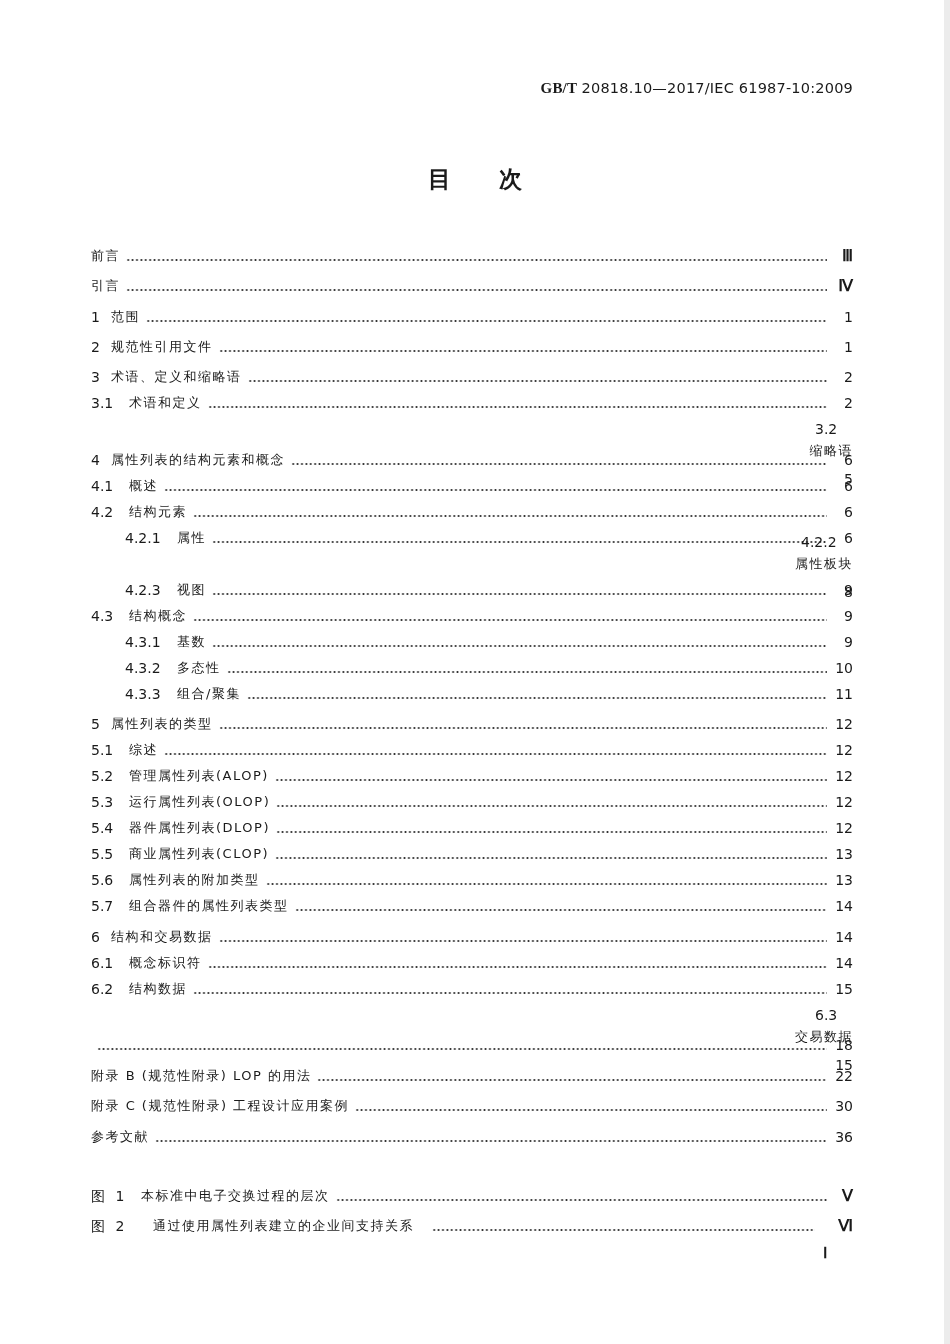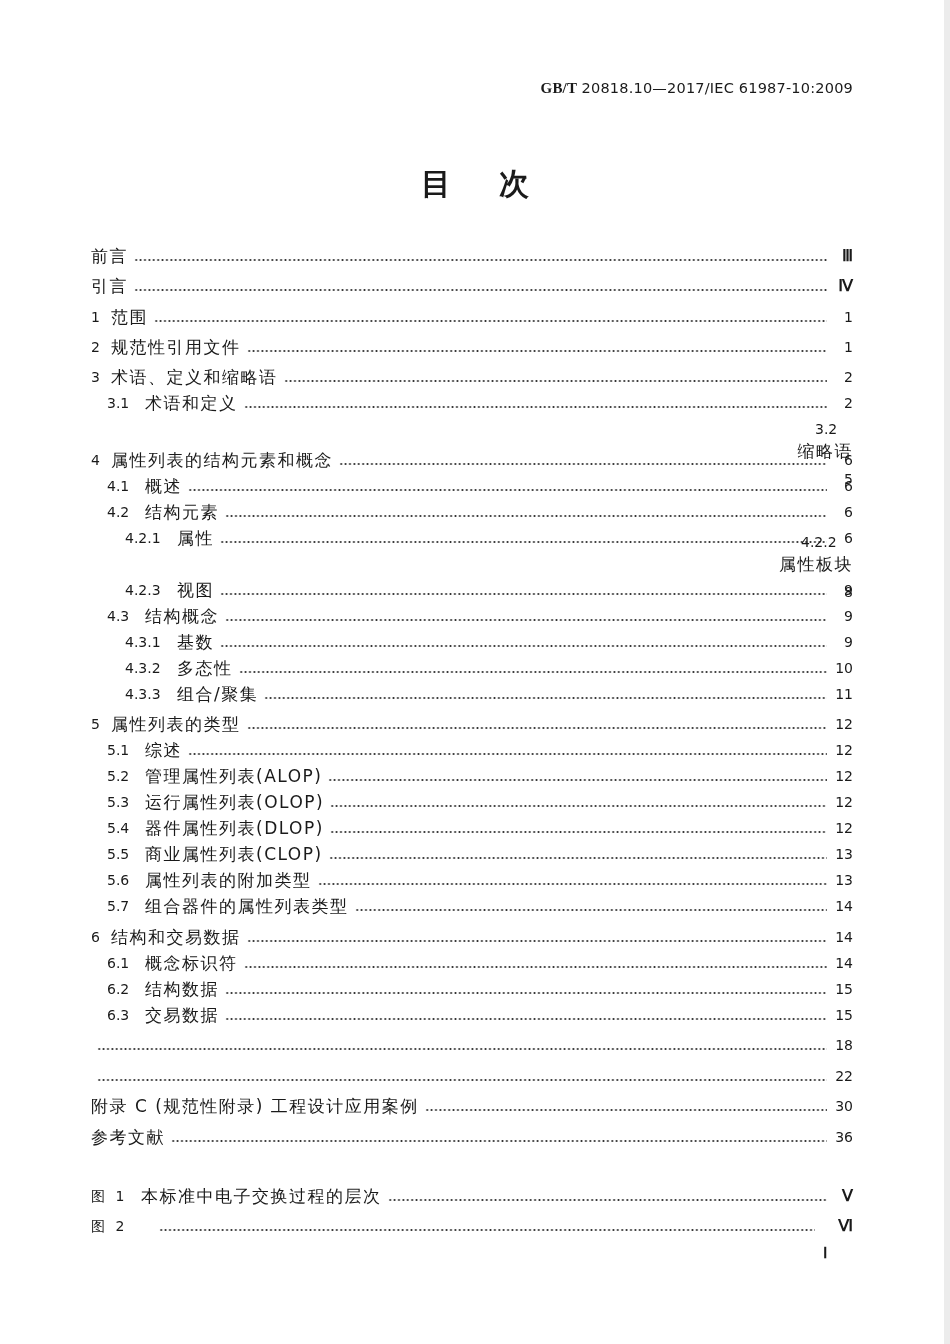--- a/index.html
+++ b/index.html
@@ -9,38 +9,38 @@
   }
   .page-edge { position: absolute; top: 0; right: 0; width: 6px; height: 1344px; background: #ececec; }
   .std-header {
     position: absolute; top: 79px; right: 97px;
     font-family: "Liberation Sans", sans-serif; font-size: 15px; font-weight: bold; letter-spacing: 0.2px;
   }
   .std-header .code { font-family: "Liberation Serif", serif; font-weight: bold; }
   .std-header .num { font-family: "DejaVu Sans", sans-serif; font-weight: normal; font-size: 14.5px; }
   .toc-title {
     position: absolute; top: 164px; left: 0; width: 950px; text-align: center;
-    font-family: "DejaVu Sans", sans-serif; font-size: 30px; font-weight: bold; letter-spacing: 48px;
+    font-family: "DejaVu Sans", sans-serif; font-size: 23px; font-weight: bold; letter-spacing: 48px;
     text-indent: 48px;
   }
   .toc { position: absolute; left: 91px; width: 762px; }
   .toc-row {
     position: absolute; left: 0; width: 762px; height: 22px;
     display: flex; align-items: flex-end; font-size: 14px; line-height: 22px;
   }
   .toc-num { font-family: "DejaVu Sans", sans-serif; font-size: 14px; display: inline-block; }
-  .toc-text { white-space: nowrap; font-family: "DejaVu Sans", sans-serif; font-size: 17px; letter-spacing: 1.5px; }
+  .toc-text { white-space: nowrap; font-family: "DejaVu Sans", sans-serif; font-size: 13px; letter-spacing: 1.5px; }
   .toc-leader {
     flex: 1; margin: 0 6px 6px 6px; height: 2px;
     background-image: radial-gradient(circle, #333 0.9px, transparent 1.1px);
     background-size: 4.4px 2px; background-repeat: repeat-x; background-position: left center;
   }
   .toc-page { font-family: "DejaVu Sans", sans-serif; font-size: 14px; min-width: 20px; text-align: right; }
   .roman { font-family: "Liberation Serif", serif; font-weight: bold; font-size: 16px; }
-  .lv2 .toc-num { width: 38px; margin-left: 16px; }
+  .lv2 .toc-num { width: 38px; }
   .lv3 .toc-num { width: 52px; margin-left: 34px; }
   .lv1 .toc-num { width: 20px; }
   .page-no {
     position: absolute; top: 1244px; left: 823px;
     font-family: "Liberation Serif", serif; font-size: 15px; font-weight: bold;
   }
 </style>
 </head>
 <body>
 
@@ -213,31 +213,32 @@
       <span class="toc-text">概念标识符</span>
       <span class="toc-leader"></span>
       <span class="toc-page">14</span>
     </div>
     <div class="toc-row lv2" style="top: 978px;">
       <span class="toc-num">6.2</span>
       <span class="toc-text">结构数据</span>
       <span class="toc-leader"></span>
       <span class="toc-page">15</span>
     </div>
-    <div class="toc-row lv2" style="top: 1004px;">
+    <div class="toc-row lv2" style="top: 1004px; flex-direction: column;">
       <span class="toc-num">6.3</span>
       <span class="toc-text">交易数据</span>
       <span class="toc-leader"></span>
       <span class="toc-page">15</span>
     </div>
     <div class="toc-row lv0" style="top: 1034px;">
       <span class="toc-leader"></span>
       <span class="toc-page">18</span>
     </div>
     <div class="toc-row lv0" style="top: 1065px;">
+      <span class="toc-text">附录 B (规范性附录)  LOP 的用法</span>
       <span class="toc-leader"></span>
       <span class="toc-page">22</span>
     </div>
     <div class="toc-row lv0" style="top: 1095px;">
       <span class="toc-text">附录 C (规范性附录)  工程设计应用案例</span>
       <span class="toc-leader"></span>
       <span class="toc-page">30</span>
     </div>
     <div class="toc-row lv0" style="top: 1126px; justify-content: space-between;">
       <span class="toc-text">参考文献</span>
@@ -247,18 +248,19 @@
   </div>
 <div class="toc" id="figs">
     <div class="toc-row lvf" style="top: 1185px;">
       <span class="toc-num" style="width: 50px; letter-spacing: 3px;">图 1</span>
       <span class="toc-text">本标准中电子交换过程的层次</span>
       <span class="toc-leader"></span>
       <span class="toc-page roman">Ⅴ</span>
     </div>
     <div class="toc-row lvf" style="top: 1215px; gap: 12px;">
       <span class="toc-num" style="width: 50px; letter-spacing: 3px;">图 2</span>
+      <span class="toc-text">通过使用属性列表建立的企业间支持关系</span>
       <span class="toc-leader"></span>
       <span class="toc-page roman">Ⅵ</span>
     </div>
   </div>
 
 <div class="page-no">Ⅰ</div>
 
 </body></html>

